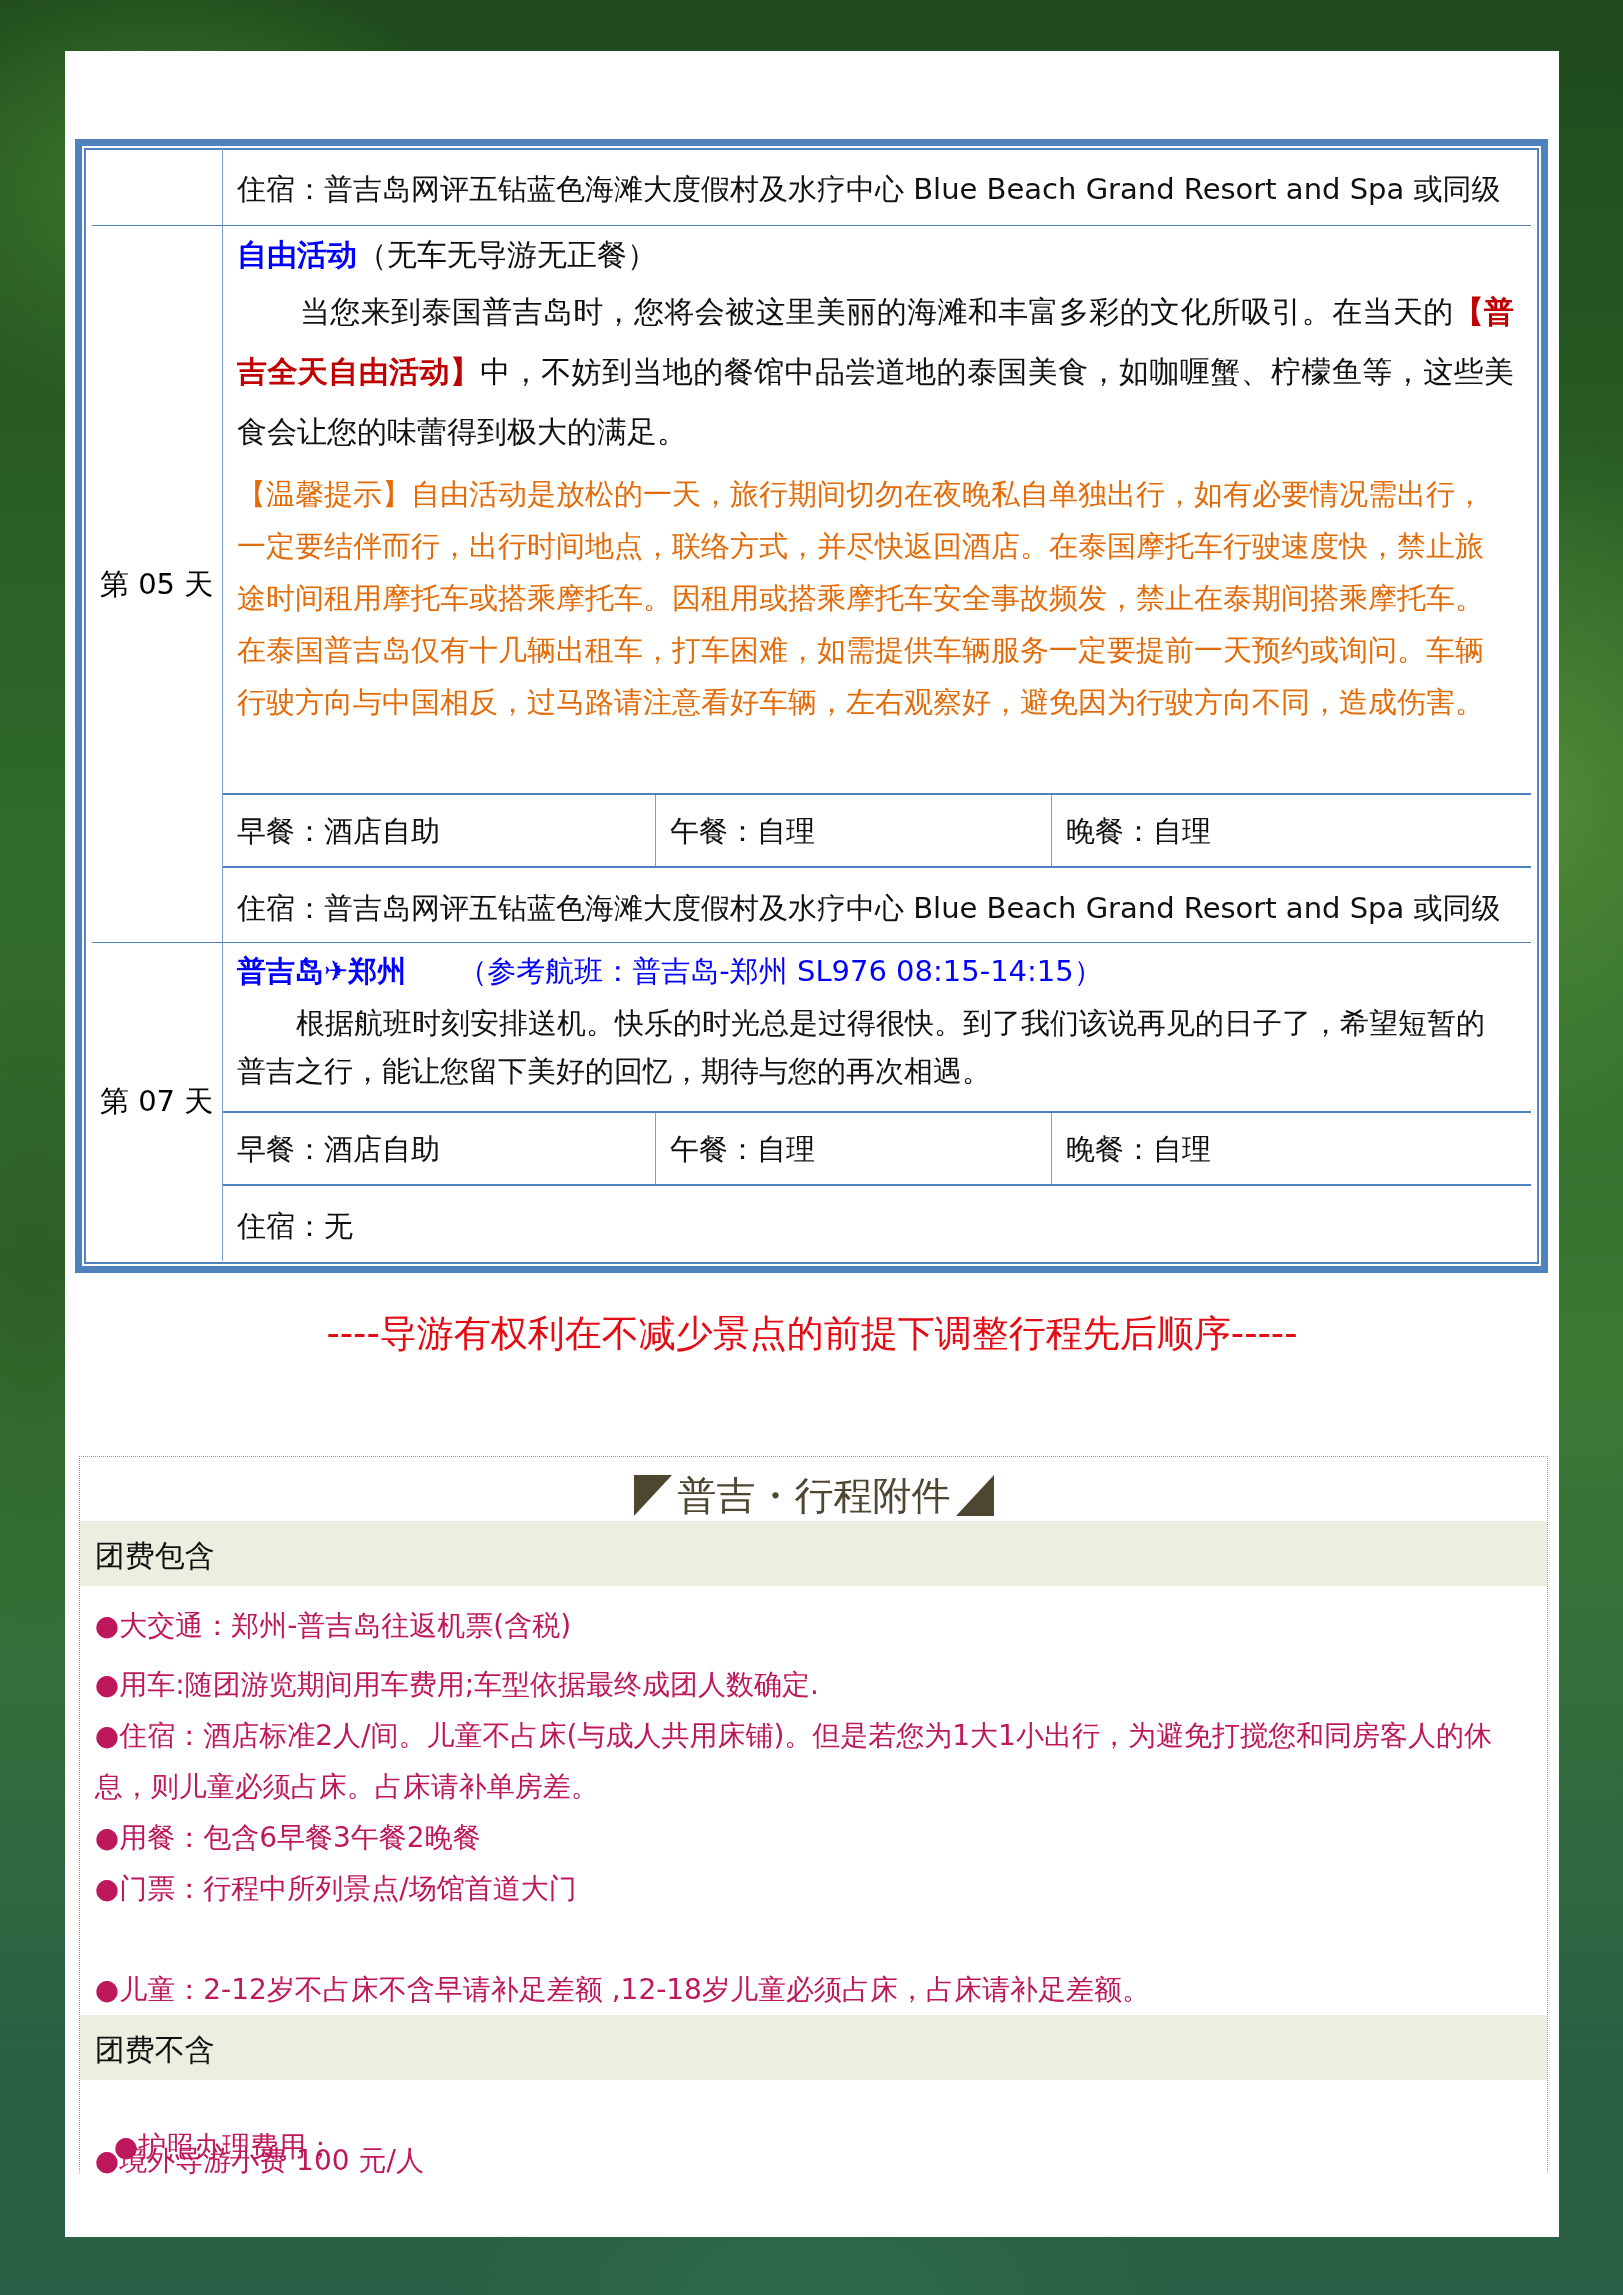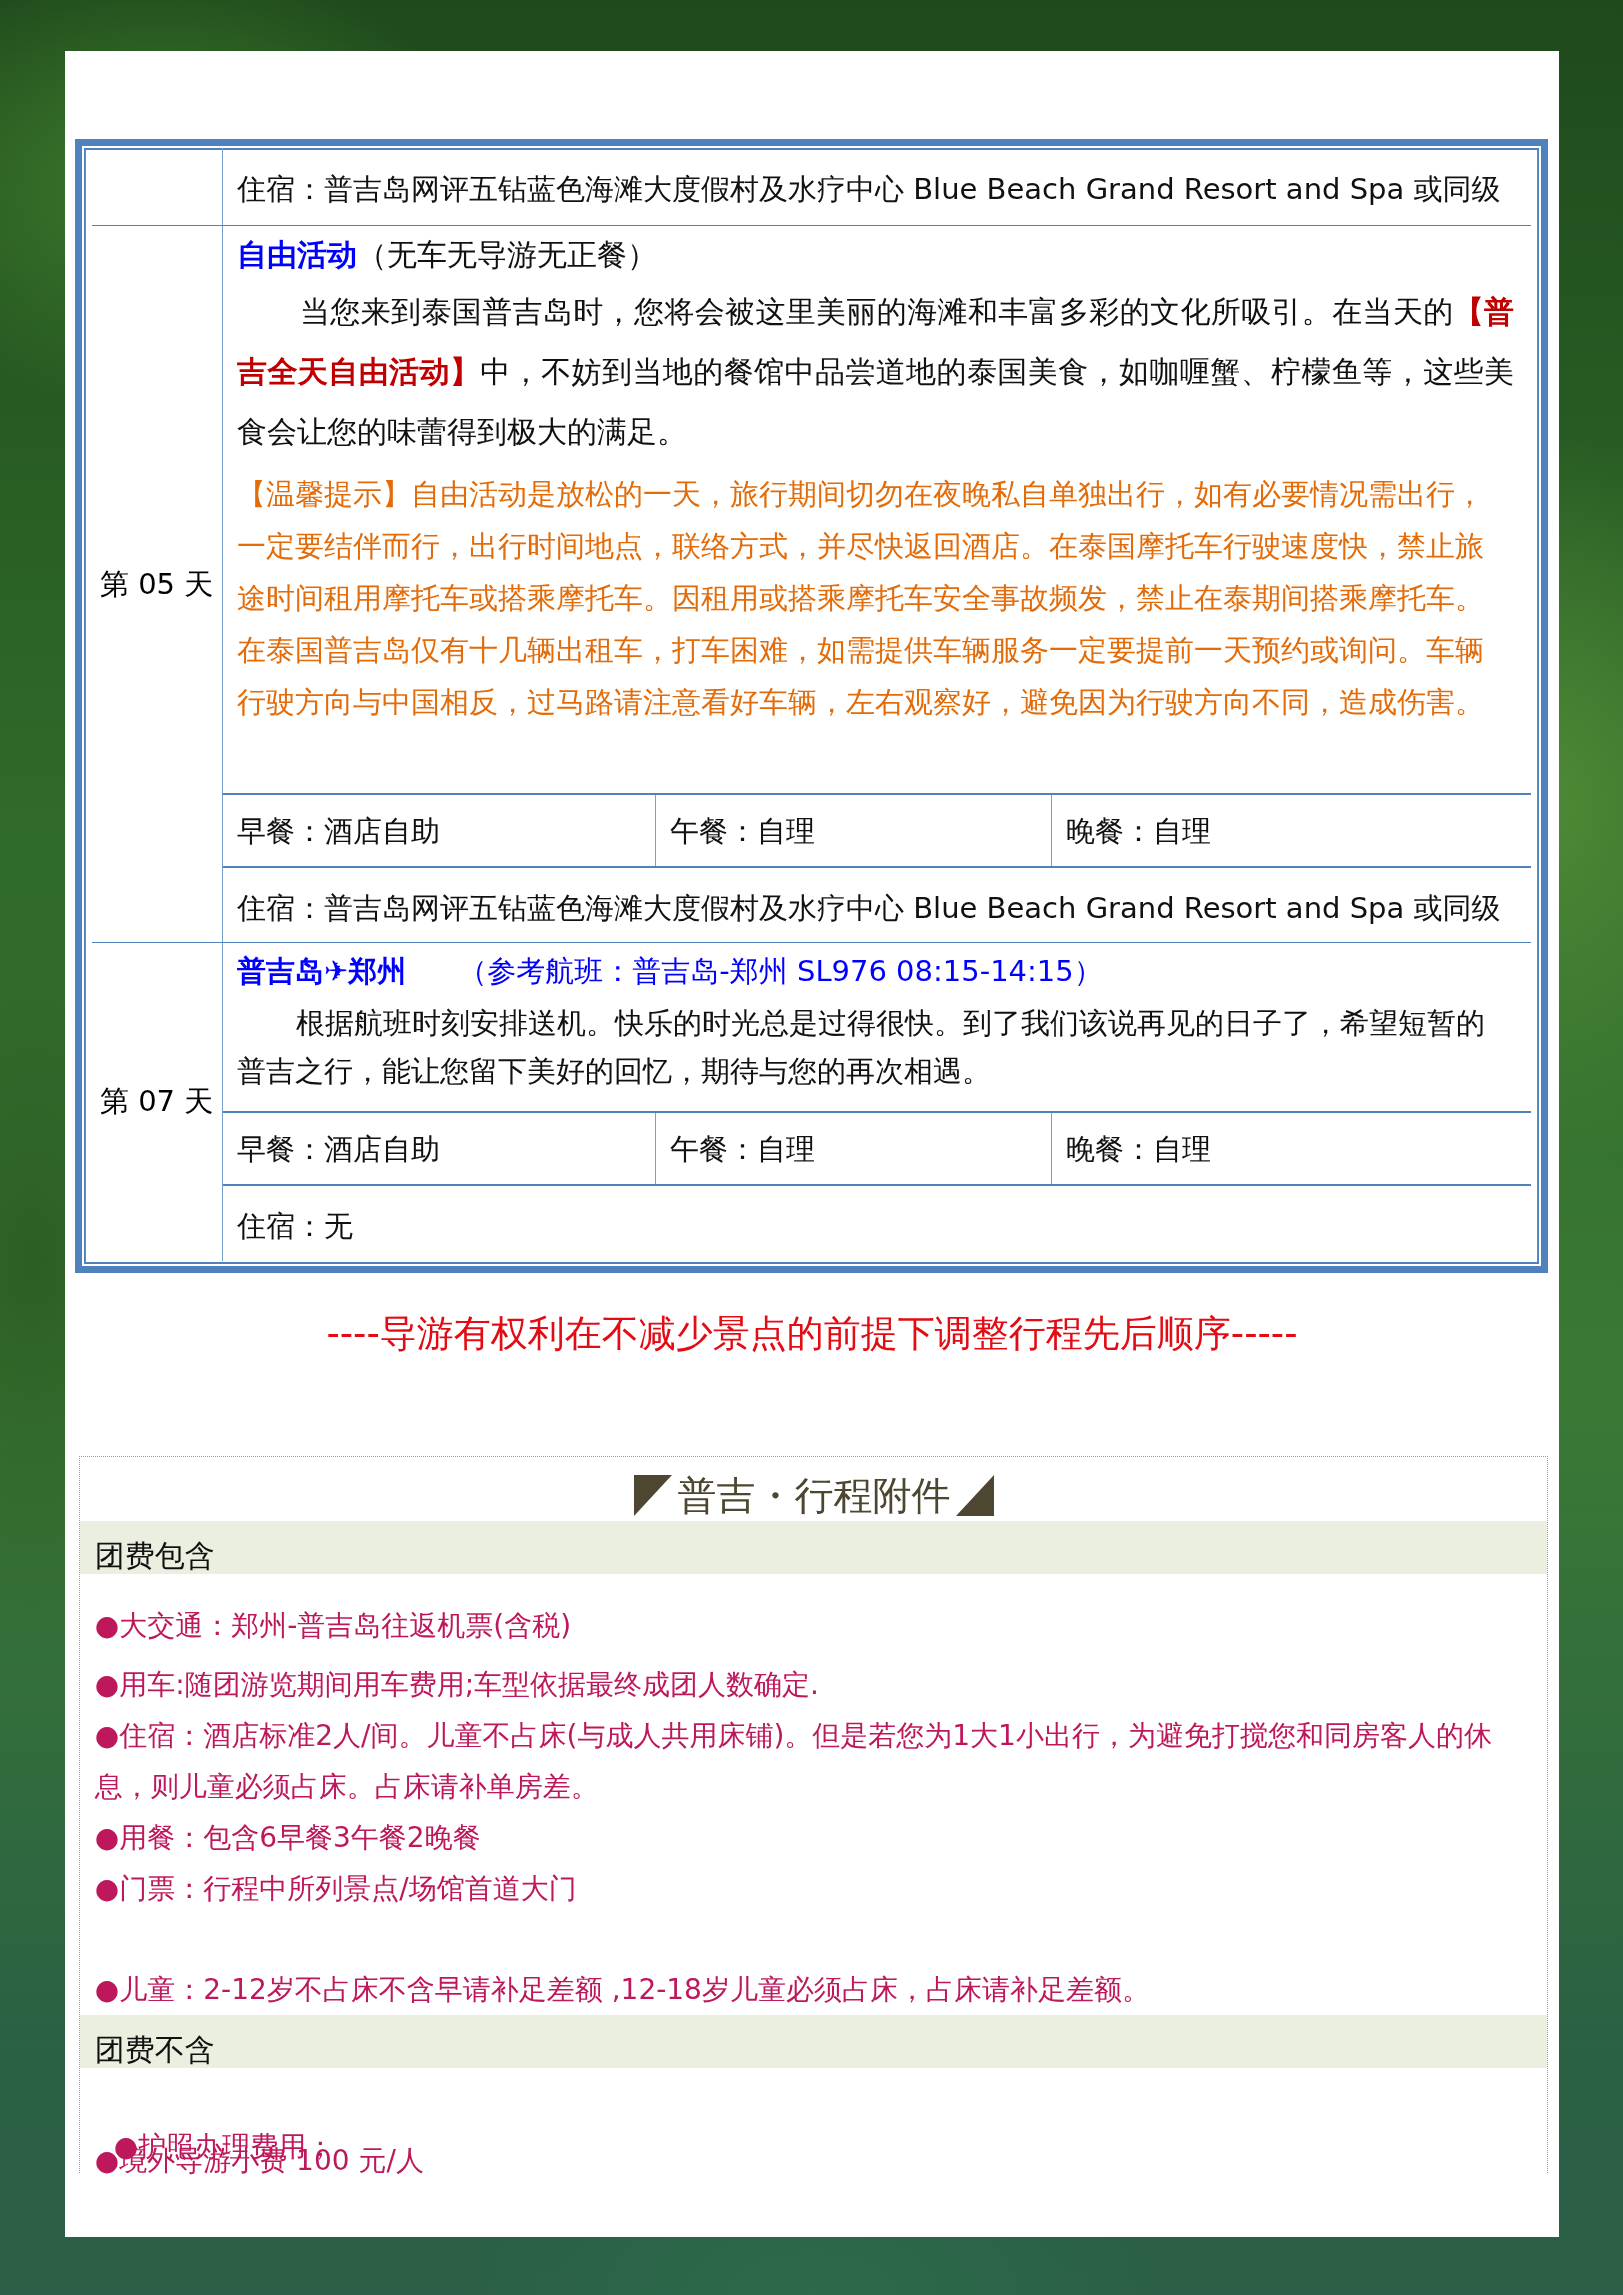--- a/index.html
+++ b/index.html
@@ -61,21 +61,21 @@
     border: 1.3px dotted #9a9a9a; box-sizing: border-box; border-bottom: none;
   }
   .app-title {
     position: absolute; left: 0; right: 0; top: 11.8px; text-align: center;
     font-size: 39px; color: #4d4630; display: flex; justify-content: center; align-items: center; gap: 5.2px;
   }
   .tri { width: 0; height: 0; display: inline-block; }
   .tri-left { border-top: 41px solid #4d4630; border-right: 38px solid transparent; }
   .tri-right { border-bottom: 41px solid #4d4630; border-left: 38px solid transparent; }
   .sec-head {
-    position: absolute; left: 0; right: 0; height: 53px; background: #ebefdf;
+    position: absolute; left: 0; right: 0; height: 65px; background: #ebefdf;
     font-size: 30px; color: #111; line-height: 69px; padding-left: 14.4px;
   }
   .item { position: absolute; left: 14.4px; right: 26px; font-size: 28px; color: #be185d; line-height: 51px; }
 </style>
 </head>
 <body>
 
 <div class="sheet">
 
   <div class="itin">

